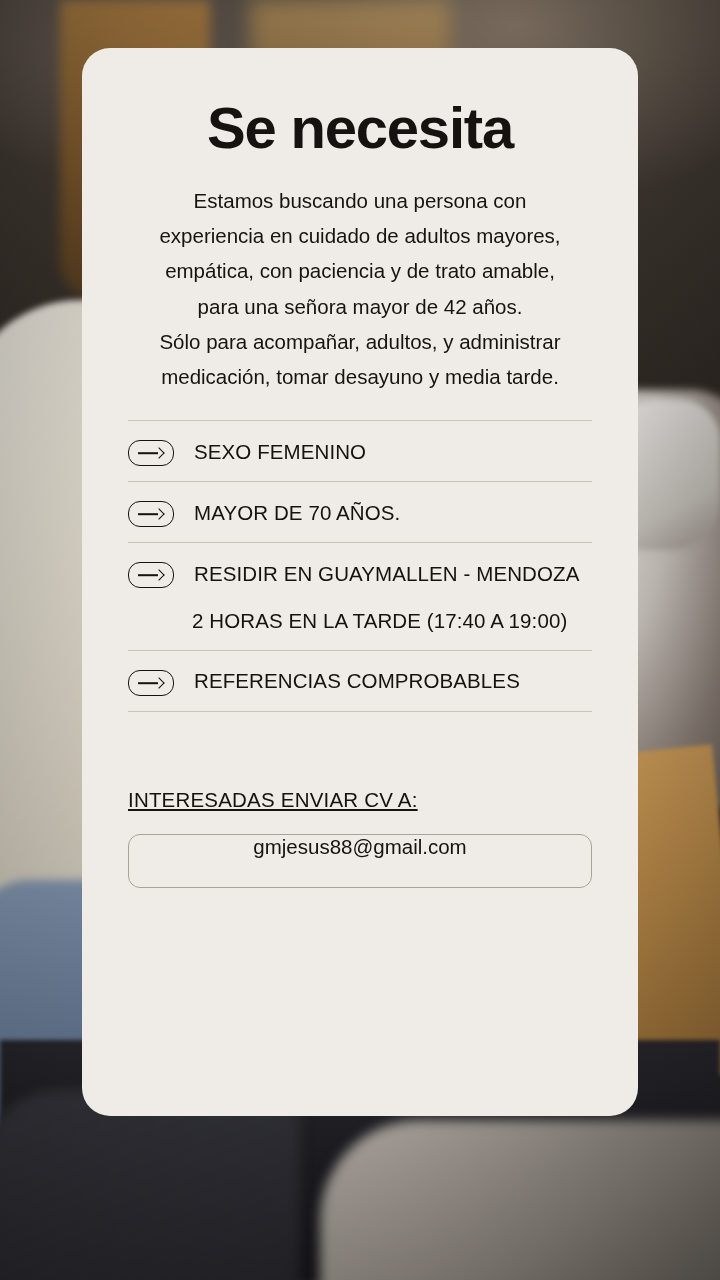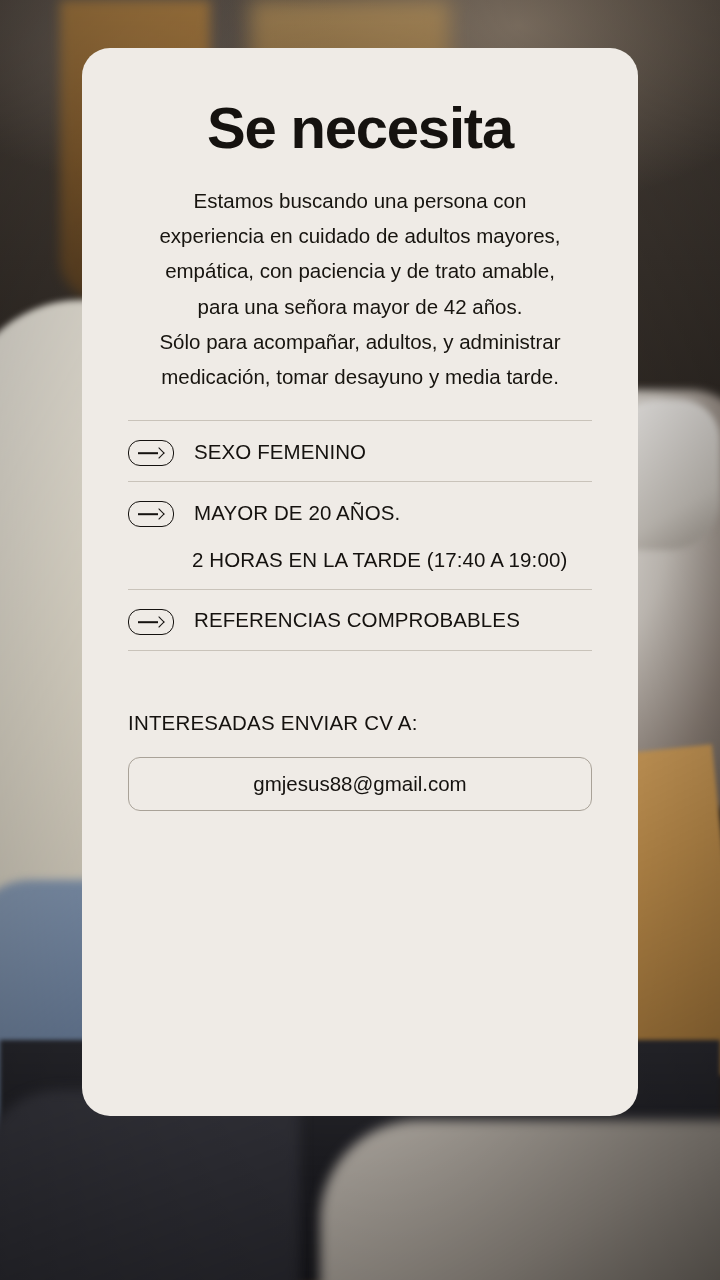--- a/index.html
+++ b/index.html
@@ -181,33 +181,33 @@
   .arrow-spacer { flex: 0 0 auto; width: 44px; }
 
   .req-text {
     font-size: 20.5px;
     line-height: 1.35;
     color: #15120f;
     letter-spacing: .1px;
   }
 
   .contact-label {
-    margin-top: 60px;
+    margin-top: 76px;
     font-size: 20.5px;
     color: #15120f;
     letter-spacing: .2px;
+    text-decoration: underline;
   }
 
   .email-box {
     margin-top: 22px;
     height: 52px;
     border: 1.4px solid #a9a298;
     border-radius: 12px;
     display: flex;
-    align-items: center;
     justify-content: center;
     font-size: 20.5px;
     color: #15120f;
   }
 </style>
 </head>
 <body>
 
 <div class="bg">
   <div class="bg-wall"></div>
@@ -241,23 +241,27 @@
 
   <div class="reqs">
 
     <div class="req-row">
       <span class="arrow-badge"></span>
       <span class="req-text">SEXO FEMENINO</span>
     </div>
 
     <div class="req-row">
       <span class="arrow-badge"></span>
-      <span class="req-text">MAYOR DE 20 AÑOS.</span>
-    </div>
-
+      <span class="req-text">MAYOR DE 70 AÑOS.</span>
+    </div>
+
+    <div class="req-row">
+      <span class="arrow-badge"></span>
+      <span class="req-text">RESIDIR EN GUAYMALLEN - MENDOZA</span>
+    </div>
 
 
     <div class="req-row no-rule">
       <span class="arrow-spacer"></span>
       <span class="req-text">2 HORAS EN LA TARDE (17:40 A 19:00)</span>
     </div>
 
     <div class="req-row last">
       <span class="arrow-badge"></span>
       <span class="req-text">REFERENCIAS COMPROBABLES</span>

